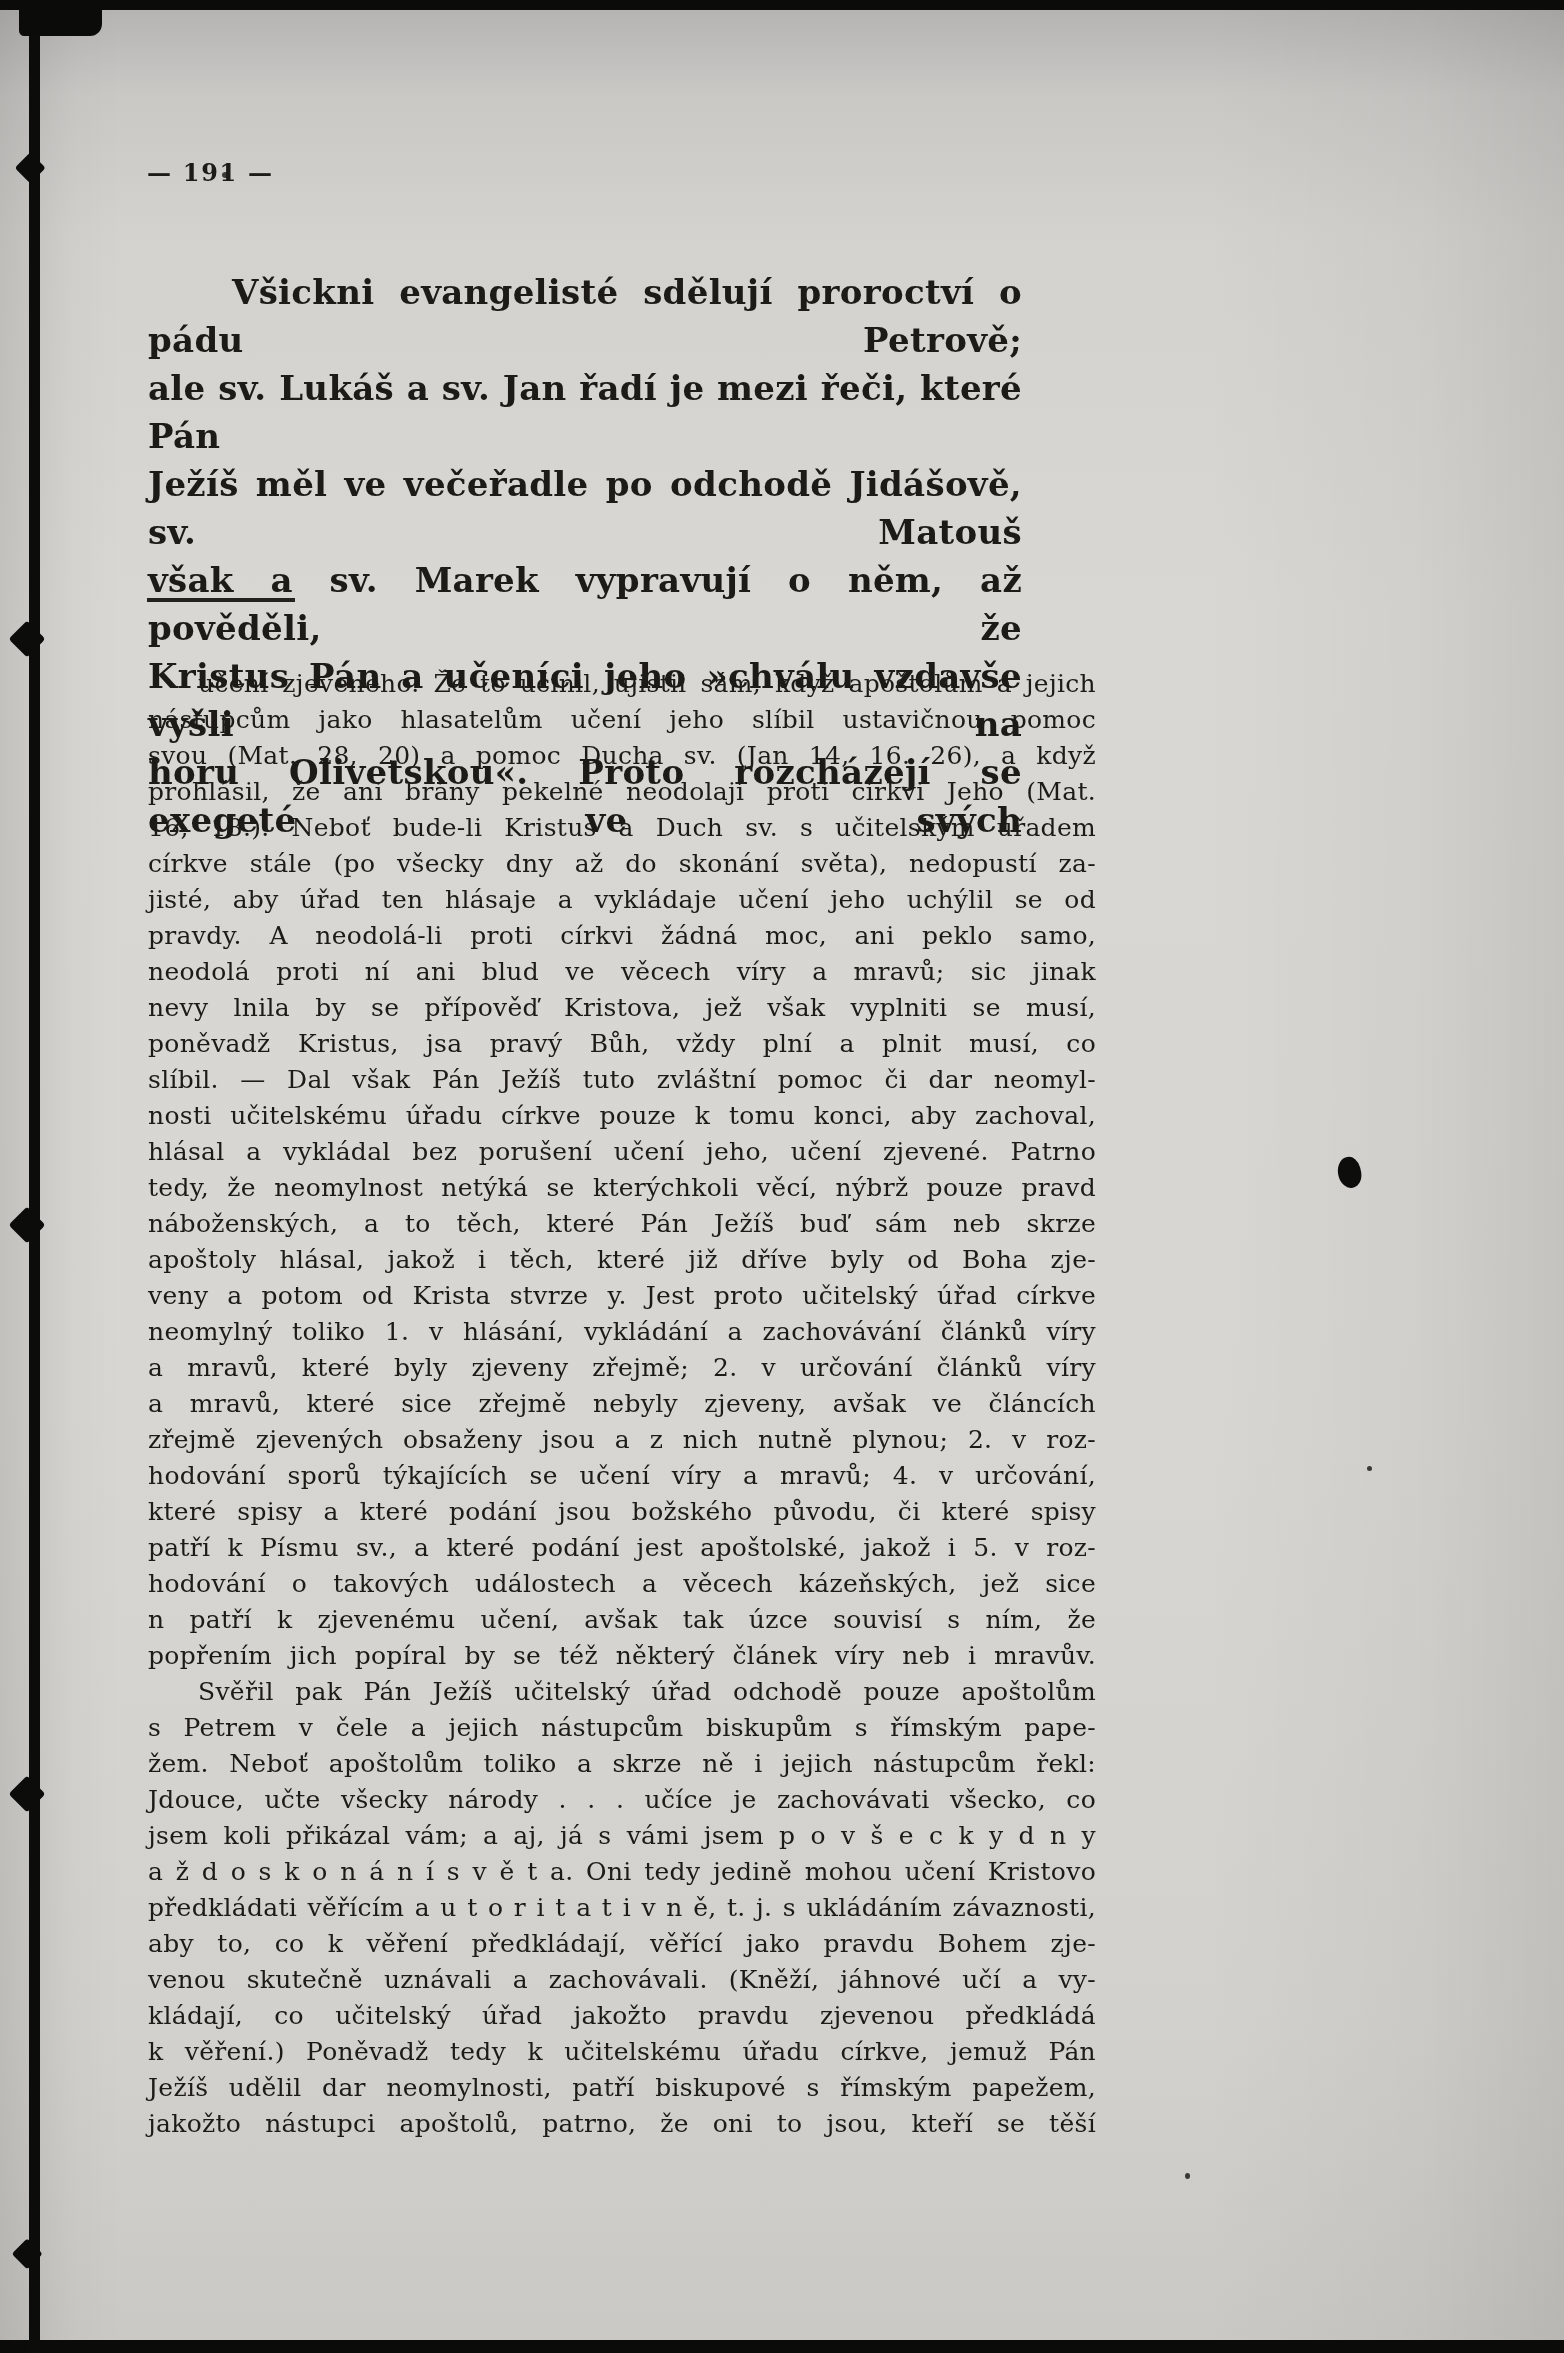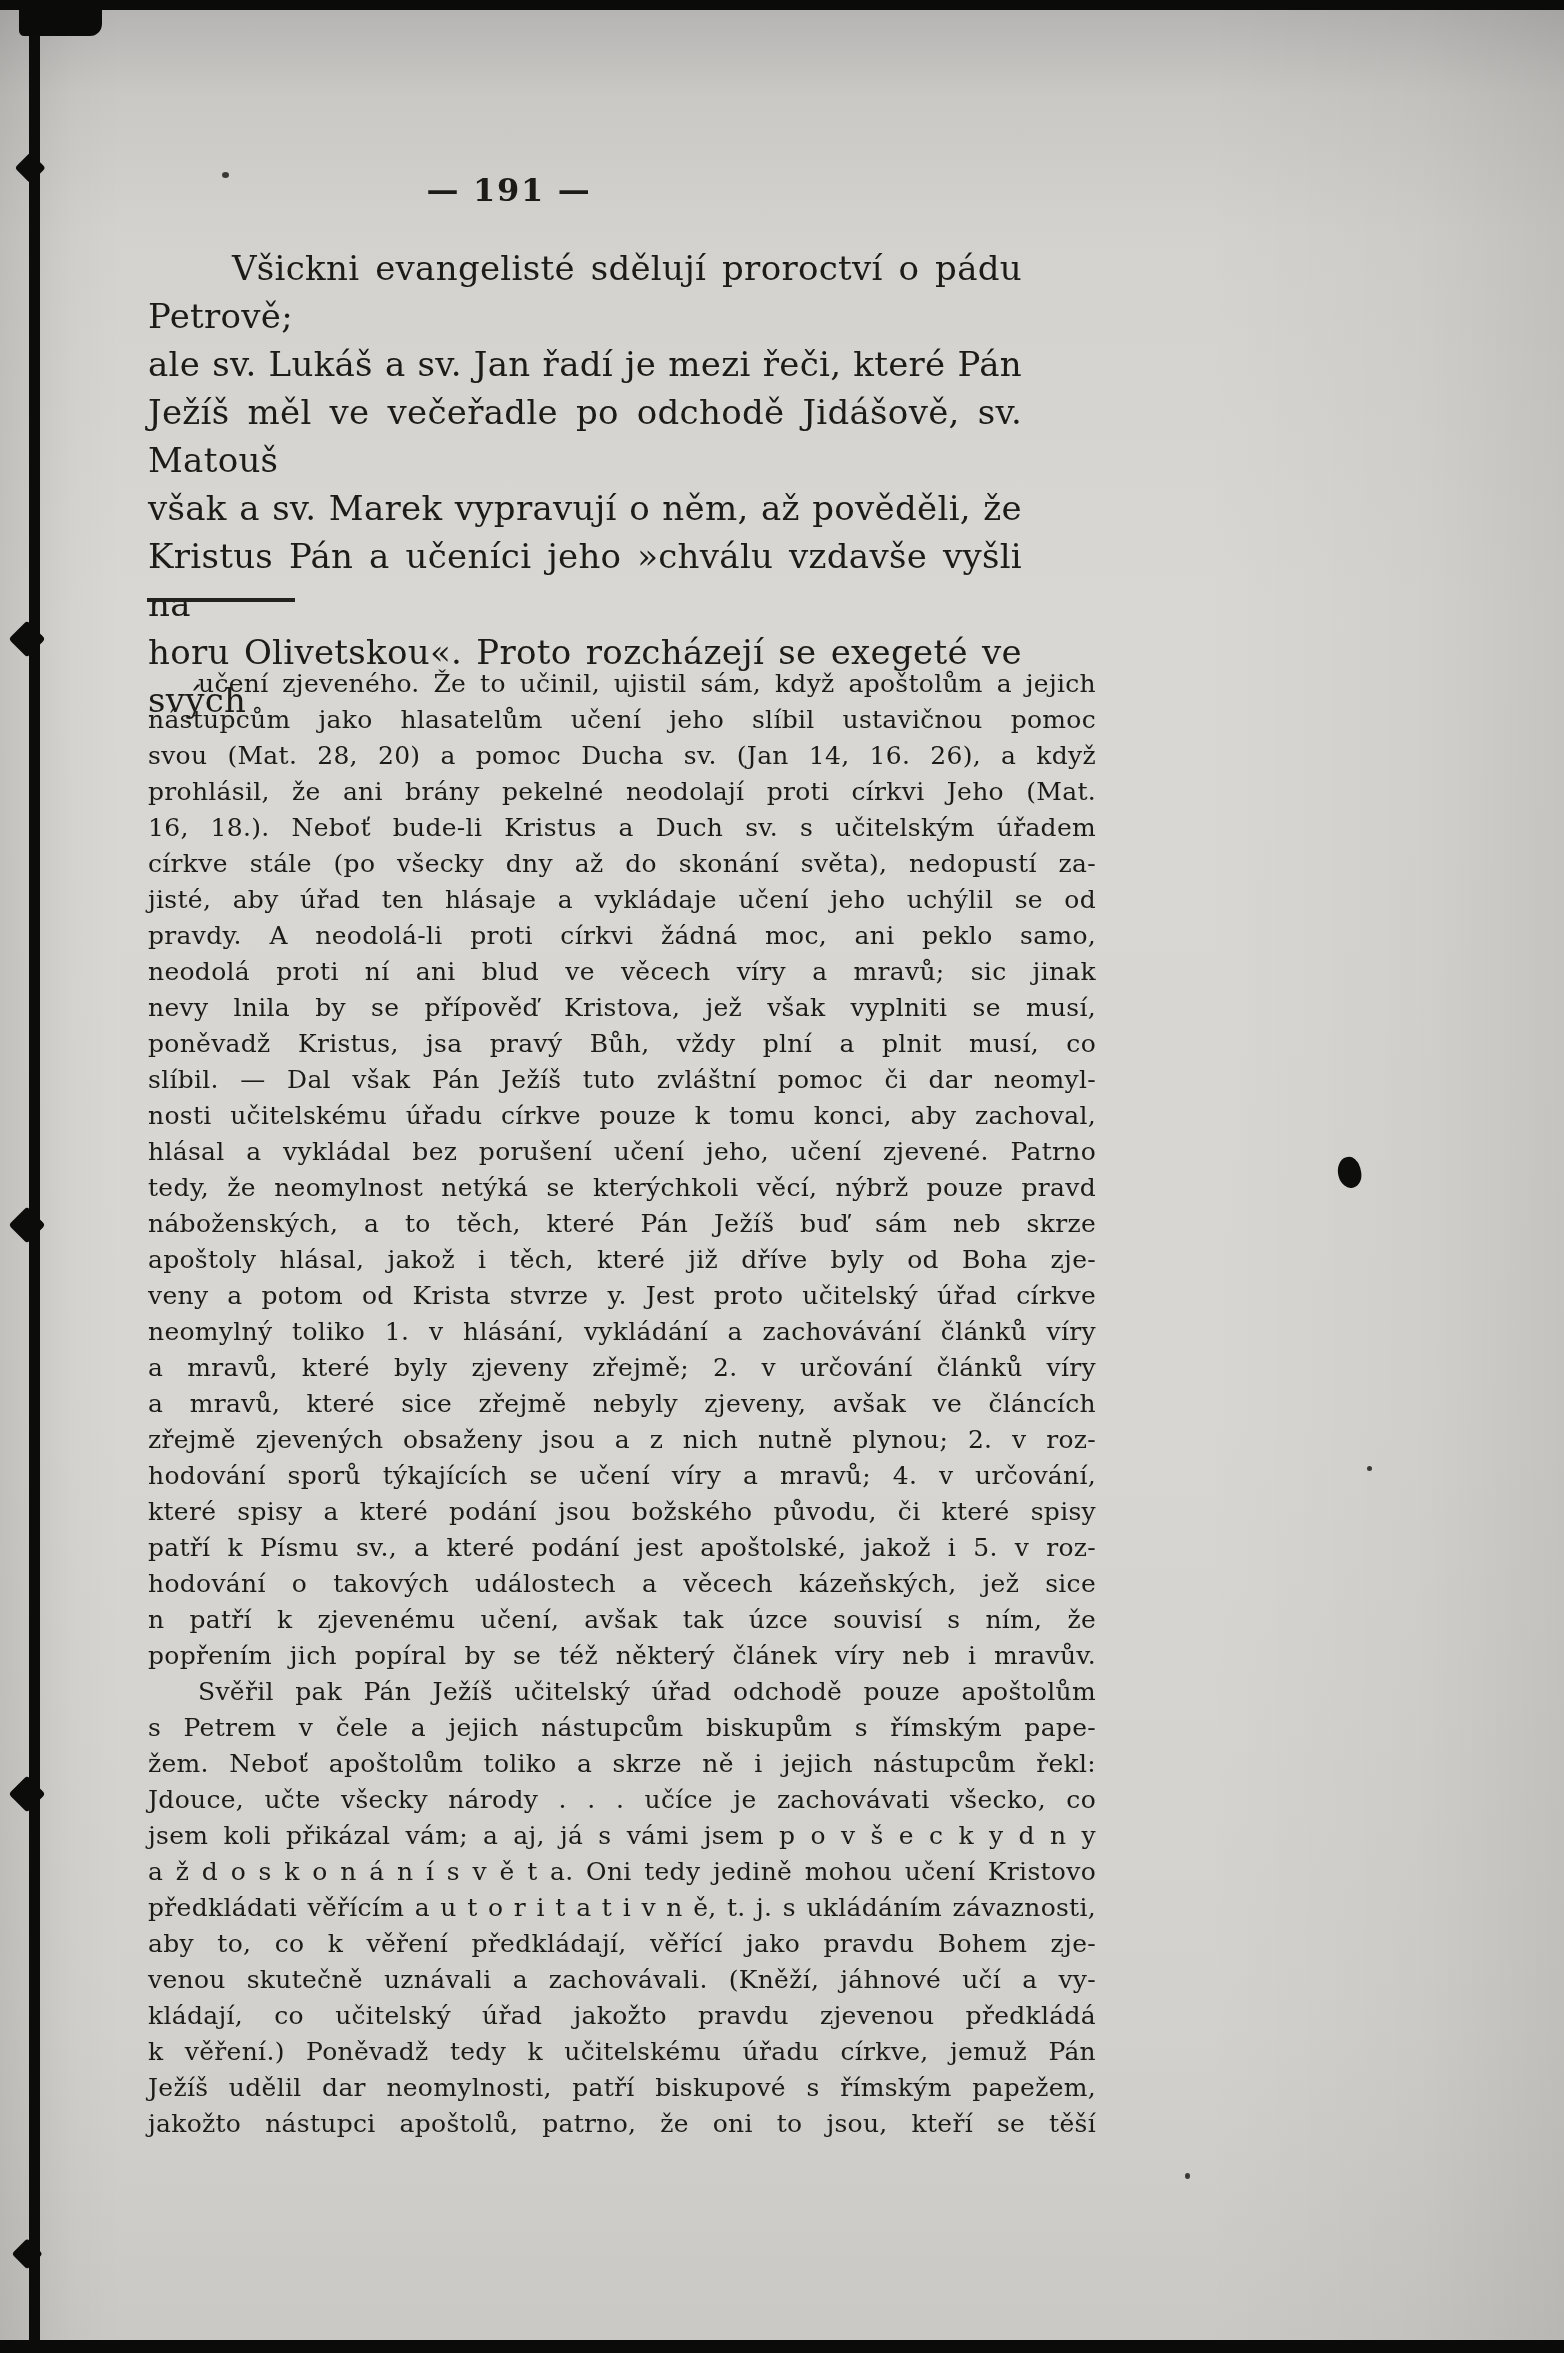--- a/index.html
+++ b/index.html
@@ -41,26 +41,26 @@
     position: absolute; left: 1338px; top: 1157px; width: 23px; height: 31px;
     background: #0d0d0c; border-radius: 55% 45% 50% 50%; transform: rotate(-14deg);
   }
   .speck { position: absolute; background: #3a3935; border-radius: 50%; }
   .speck.s1 { left: 222px;  top: 172px;  width: 7px;  height: 6px; }
   .speck.s2 { left: 1367px; top: 1466px; width: 5.2px;  height: 5.2px; }
   .speck.s3 { left: 1185px; top: 2173px; width: 5.2px;  height: 6px; }
 
   
   .page-number {
-    position: absolute; left: 147px; top: 171px; width: 724px;
-    text-align: center; font-size: 32px; letter-spacing: 1.7px; font-weight: bold;
+    position: absolute; left: 147px; top: 158px; width: 724px;
+    font-size: 24px; letter-spacing: 1.7px; font-weight: bold;
   }
   .main {
-    position: absolute; left: 148px; top: 244px; width: 874px;
-    font-size: 34px; font-weight: normal; letter-spacing: 0.3px;
+    position: absolute; left: 148px; top: 268px; width: 874px;
+    font-size: 34px; font-weight: bold; letter-spacing: 0.3px;
   }
   .main .tline { line-height: 48px; }
   .main .tline.indent { text-indent: 84px; }
   .separator {
     position: absolute; left: 147px; top: 598px; width: 148px; height: 4.3px;
     background: #23221f;
   }
   .footnote {
     position: absolute; left: 148px; top: 633px; width: 948px;
     font-size: 25px; letter-spacing: 0.3px; font-weight: 500; margin-top: 33px;

